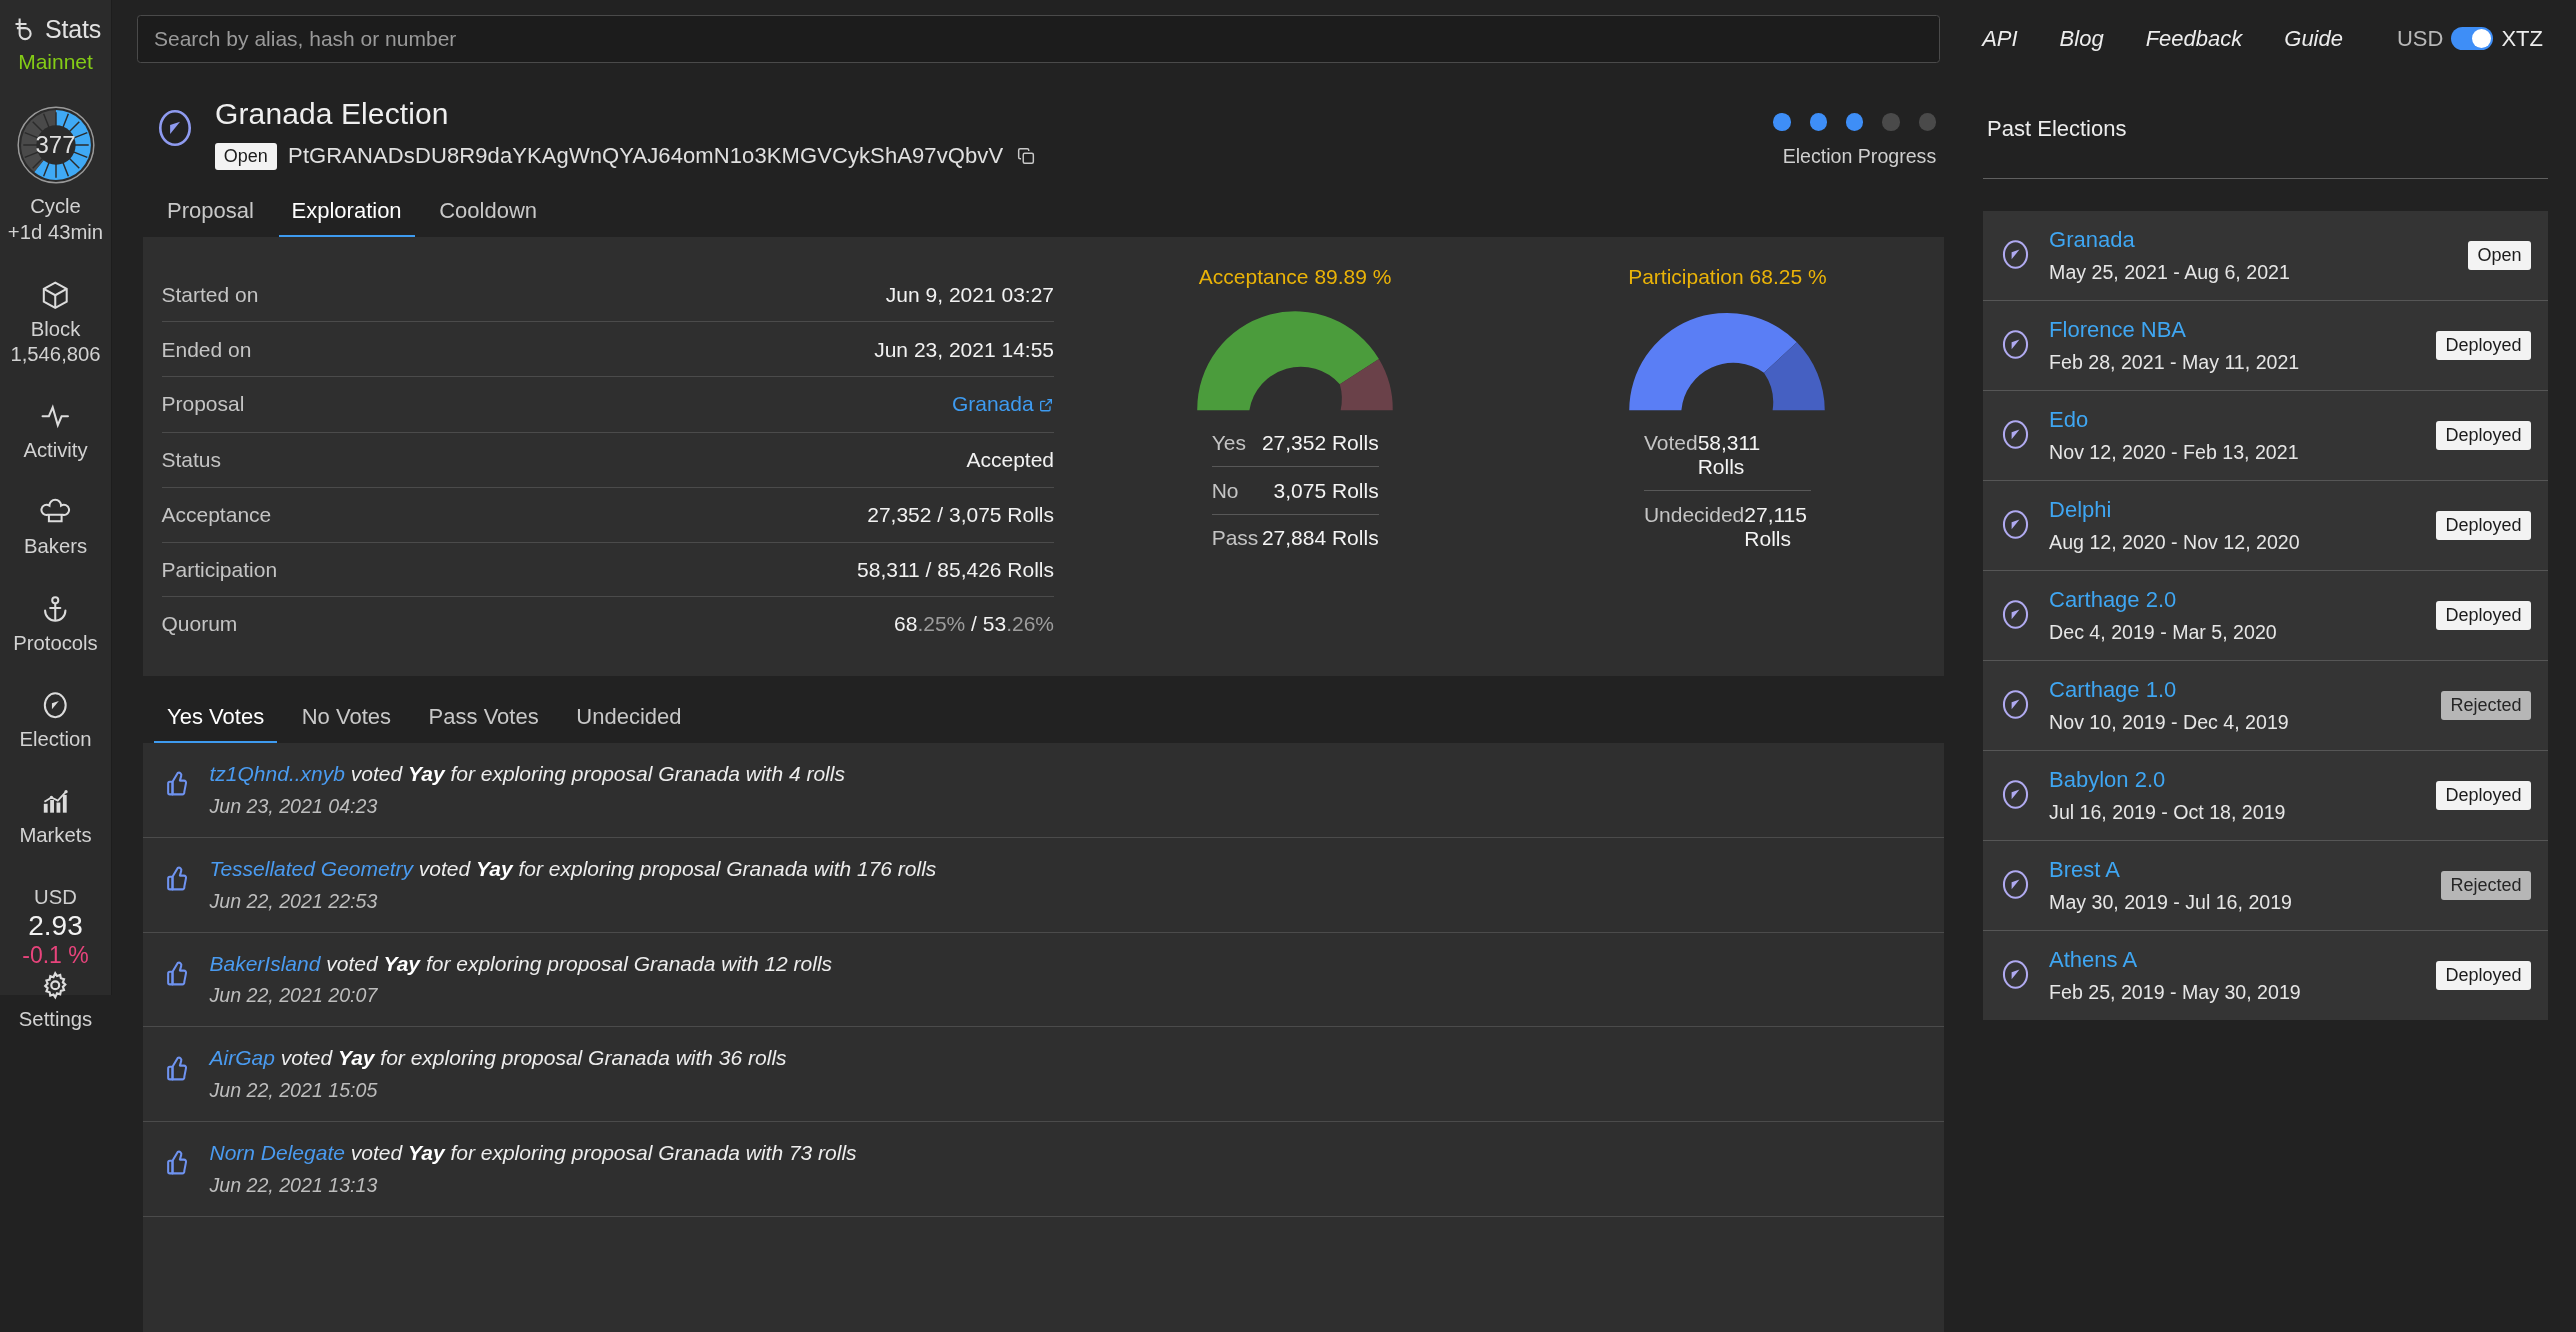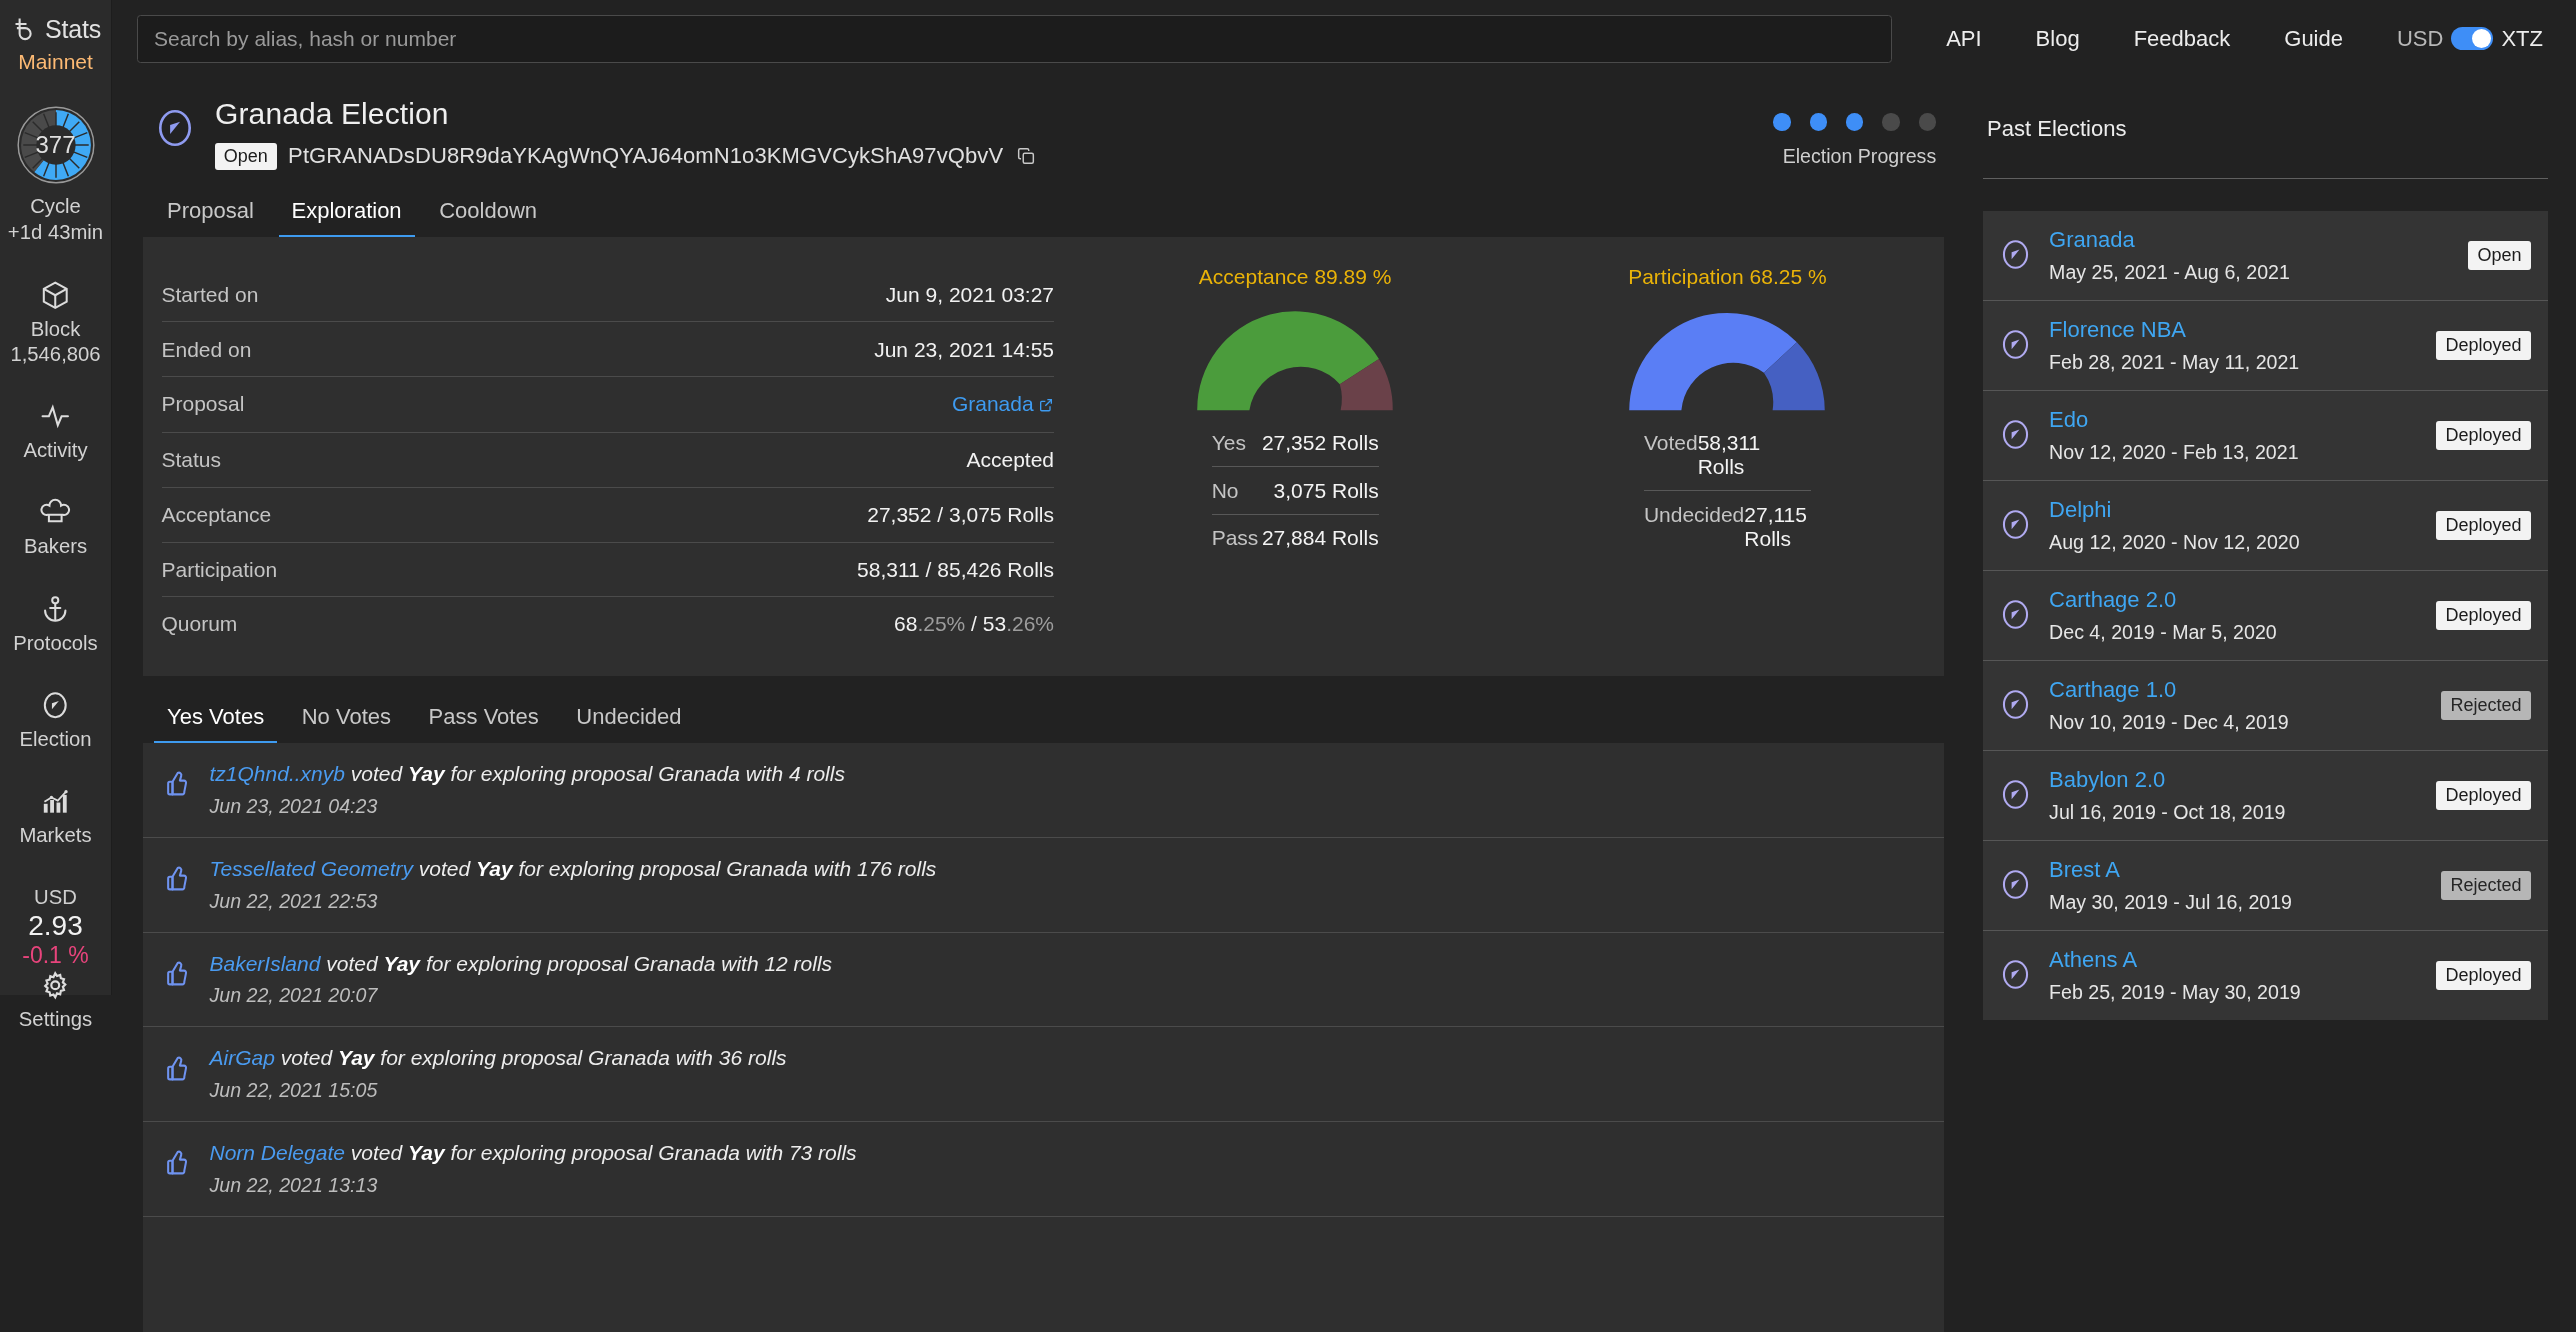--- a/index.html
+++ b/index.html
@@ -16,21 +16,21 @@
   .sidebar {
     width: 112px; flex: 0 0 112px; height: 995px;
     background: #2b2b2b;
     display: flex; flex-direction: column; align-items: center;
     padding-top: 13px;
     border-right: 0.7px solid #1d1d1d;
   }
   .brand { display: flex; align-items: center; gap: 2.2px; margin-bottom: 4.4px; }
   .brand-logo { width: 33px; height: 33px; }
   .brand-text { font-size: 25px; color: #e2e2e2; letter-spacing: -0.2px; }
-  .netname { font-size: 21px; color: #fdba74; margin-bottom: 30.5px; }
+  .netname { font-size: 21px; color: #84cc16; margin-bottom: 30.5px; }
 
   .cycle-wrap { position: relative; width: 80px; height: 80px; margin-bottom: 8.7px; }
   .cycle-num {
     position: absolute; inset: 0; display: flex; align-items: center; justify-content: center;
     font-size: 24px; color: #e0e0e0;
   }
   .cycle-label { font-size: 20.3px; color: #d2d2d2; line-height: 1.28; text-align: center; }
 
   .navitem {
     display: flex; flex-direction: column; align-items: center;
@@ -57,21 +57,21 @@
     flex: 1 1 auto; max-width: 1864px; height: 48px;
     background: #1c1c1c; border: 0.7px solid #4a4a4a; border-radius: 3.6px;
     display: flex; align-items: center; padding: 0 16px;
   }
   .searchbox input {
     width: 100%; background: transparent; border: 0; outline: none;
     color: #e8e8e8; font-size: 21px; font-family: "Liberation Sans", sans-serif;
   }
   .searchbox input::placeholder { color: #9a9a9a; }
   .toplinks { display: flex; align-items: center; gap: 0; margin-left: auto; }
-  .toplink { font-size: 22px; color: #ededed; margin-left: 54px; cursor: pointer; }
+  .toplink { font-size: 22px; color: #ededed; margin-left: 42px; cursor: pointer; font-style: italic; }
   .cur-toggle { display: flex; align-items: center; gap: 8px; margin-left: 54px; }
   .cur-usd { font-size: 22px; color: #b8b8b8; }
   .cur-xtz { font-size: 22px; color: #ededed; }
   .switch {
     width: 42px; height: 23px; border-radius: 11.6px; background: #3e8ef7;
     position: relative; cursor: pointer; flex: 0 0 auto;
   }
   .switch .knob {
     position: absolute; top: 2.2px; right: 2.2px; width: 19px; height: 19px;
     border-radius: 50%; background: #ffffff;

